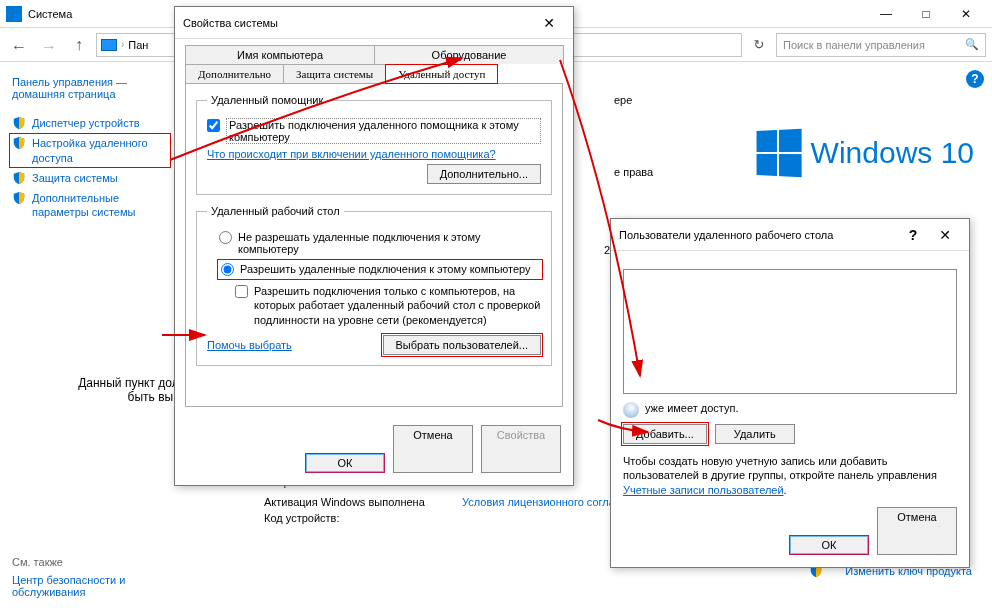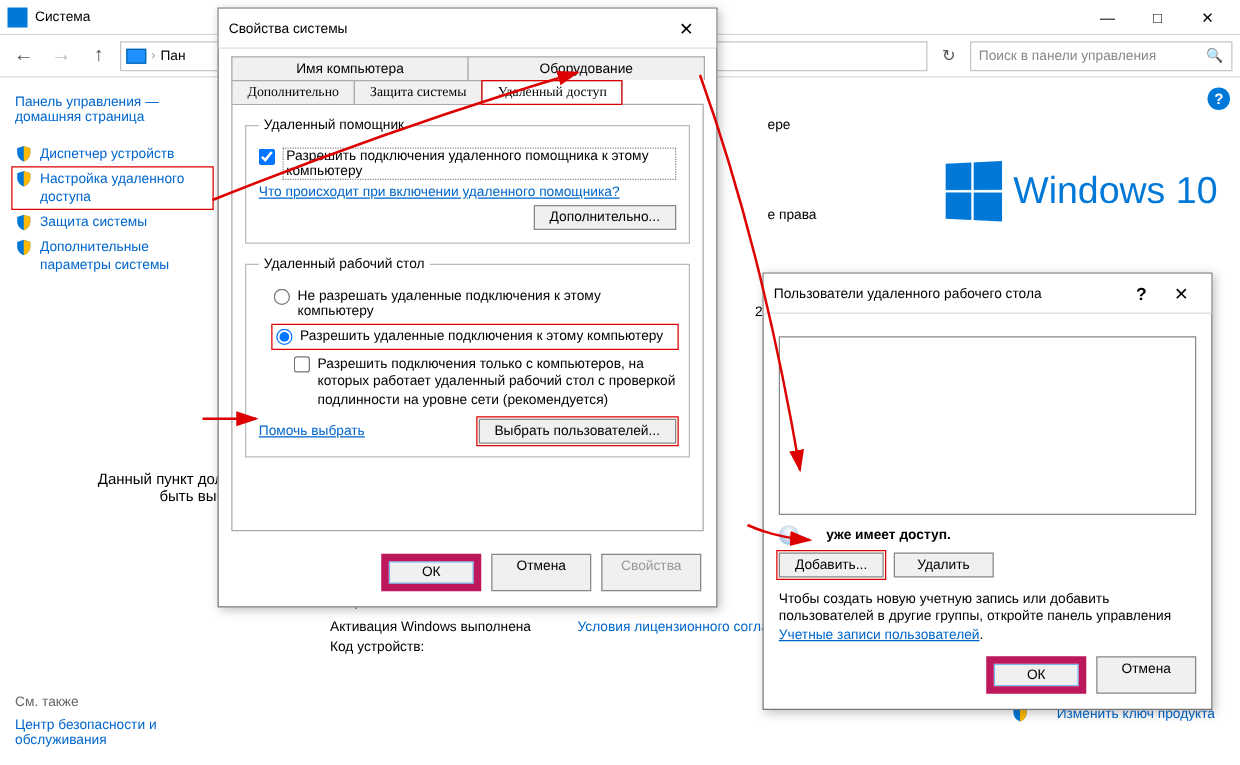--- a/index.html
+++ b/index.html
@@ -56,32 +56,32 @@
   .tab.active { background: #fff; z-index: 2; border-bottom: 1px solid #fff; margin-bottom: -1px; outline: 1px solid #d00; outline-offset: -1px; }
 
   .tabpanel { margin: 0 10px 10px; border: 1px solid #aaa; padding: 10px; flex: 1; overflow: hidden; }
   fieldset { border: 1px solid #bbb; padding: 8px 10px 10px; margin-bottom: 10px; }
   legend { padding: 0 4px; }
   .chk-row { display: flex; gap: 6px; align-items: flex-start; margin: 4px 0; }
   .chk-row input { margin-top: 1px; }
   .chk-row .chk-label { border: 1px dotted #888; padding: 0 2px; }
   .lnk { color: #0066cc; text-decoration: underline; }
   .btn { border: 1px solid #888; background: #f0f0f0; padding: 3px 12px; min-width: 80px; text-align: center; display: inline-block; }
-  .btn.default { border: 6px solid #be185d; box-shadow: inset 0 0 0 1px #6fb8f2; }
+  .btn.default { border: 1px solid #be185d; box-shadow: inset 0 0 0 1px #6fb8f2; margin-top: 28px; }
   .btn.highlight { outline: 1px solid #d00; outline-offset: 1px; }
   .btn-right { text-align: right; margin-top: 4px; }
   .radio-row { display: flex; gap: 6px; align-items: flex-start; margin: 6px 0 6px 12px; }
   .radio-row.highlight { outline: 1px solid #d00; outline-offset: 1px; padding: 2px; }
   .dlg-buttons { display: flex; justify-content: flex-end; gap: 8px; padding: 8px 12px 12px; }
 
   
   .rdu { position: absolute; left: 610px; top: 218px; width: 360px; height: 350px; background: #fff; border: 1px solid #777; box-shadow: 2px 2px 8px rgba(0,0,0,.25); z-index: 20; display: flex; flex-direction: column; }
   .rdu-body { padding: 10px 12px; flex: 1; display: flex; flex-direction: column; }
   .listbox { flex: 1; border: 1px solid #888; background: #fff; min-height: 80px; margin: 8px 0; }
-  .rdu .already { display: flex; align-items: center; gap: 22px; margin-bottom: 6px; font-weight: bold; }
+  .rdu .already { display: flex; align-items: flex-start; gap: 6px; margin-bottom: 6px; }
   .rdu .user-ico { width: 16px; height: 16px; background: radial-gradient(circle at 50% 35%, #fff, #8ab4d8); border-radius: 50%; }
   .rdu .btns { display: flex; gap: 8px; margin-bottom: 10px; }
   .rdu-footer { display: flex; justify-content: flex-end; gap: 8px; padding: 0 12px 12px; }
 
   .prod-key { display:flex; align-items:center; gap:22px; color:#0066cc; position:absolute; right: 20px; bottom: 34px; }
 
   
   .arrow { position: absolute; pointer-events: none; z-index: 30; }
 
   .shield-svg { display:inline-block; }

